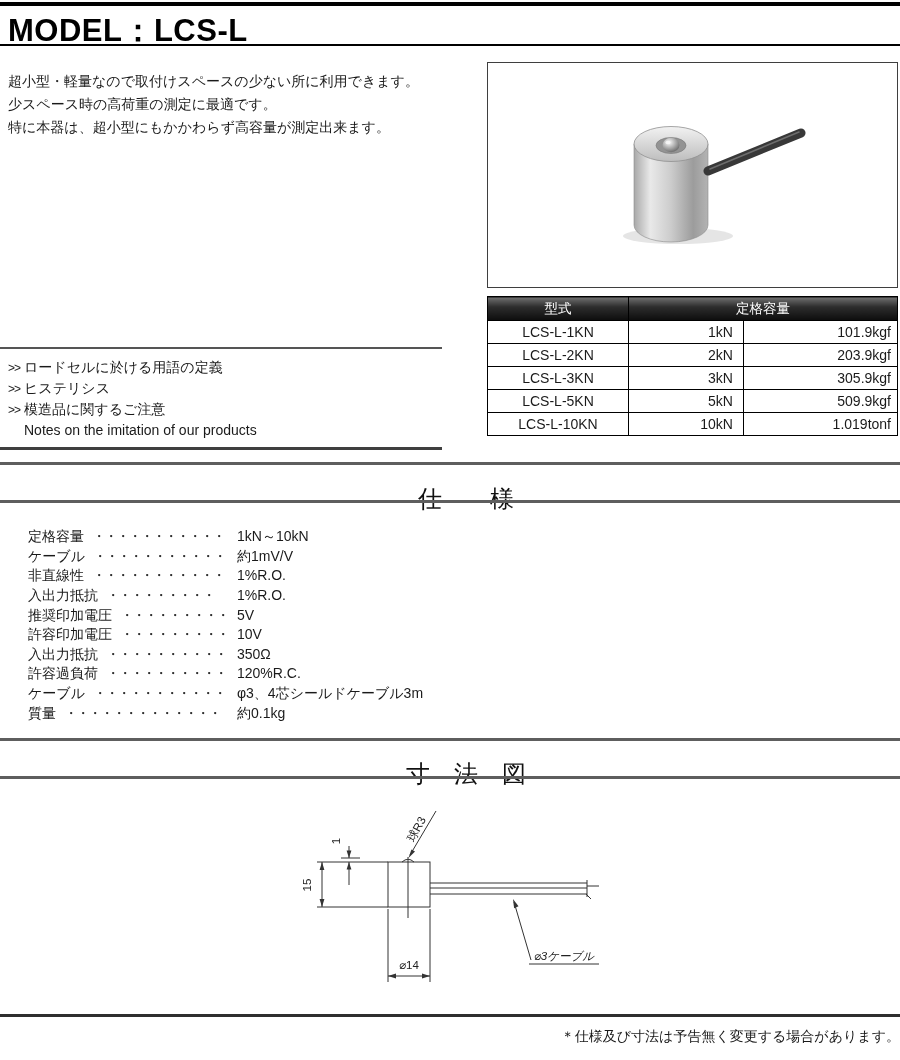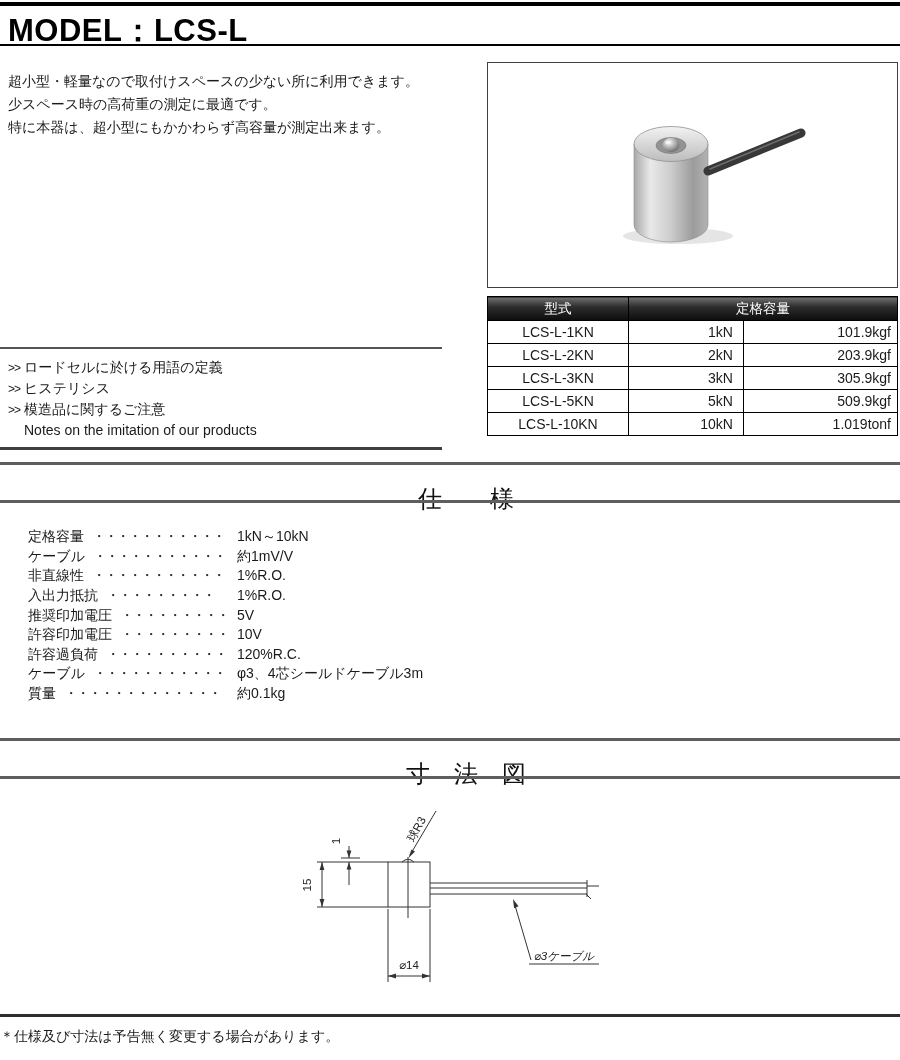--- a/index.html
+++ b/index.html
@@ -57,21 +57,21 @@
   .spec-value{ position:absolute; left:209px; top:0;text-align:right; }
 
   
   .dim-svg { position:absolute; left:280px; top:795px; }
   .dim-svg text { font-family:"Liberation Sans","DejaVu Sans",sans-serif; font-size:11.5px; fill:#222; }
   .dim-svg .ln { stroke:#333; stroke-width:1; fill:none; }
   .dim-svg .ar { fill:#333; stroke:none; }
 
   
   .footer-rule { position:absolute; left:0; top:1014px; width:900px; height:3px; background:#2e2e2e; }
-  .footer-note { position:absolute; left:0; top:1028px; width:900px; text-align:left; font-size:14px; }
+  .footer-note { position:absolute; left:0; top:1028px; width:900px; text-align:right; font-size:14px; }
 </style>
 </head>
 <body>
 
 <div id="page">
 
   <div class="top-bar"></div>
   <h1 class="page-title">MODEL：LCS-L</h1>
   <div class="title-rule"></div>
 
@@ -187,20 +187,24 @@
     </div>
     <div class="spec-row">
       <span class="spec-lead"><span>推奨印加電圧</span><span class="spec-dots">・・・・・・・・・</span></span>
       <span class="spec-value">5V</span>
     </div>
     <div class="spec-row">
       <span class="spec-lead"><span>許容印加電圧</span><span class="spec-dots">・・・・・・・・・</span></span>
       <span class="spec-value">10V</span>
     </div>
     <div class="spec-row">
+      <span class="spec-lead"><span>入出力抵抗</span><span class="spec-dots">・・・・・・・・・・</span></span>
+      <span class="spec-value">350Ω</span>
+    </div>
+    <div class="spec-row">
       <span class="spec-lead"><span>許容過負荷</span><span class="spec-dots">・・・・・・・・・・</span></span>
       <span class="spec-value">120%R.C.</span>
     </div>
     <div class="spec-row">
       <span class="spec-lead"><span>ケーブル</span><span class="spec-dots">・・・・・・・・・・・</span></span>
       <span class="spec-value">φ3、4芯シールドケーブル3m</span>
     </div>
     <div class="spec-row">
       <span class="spec-lead"><span>質量</span><span class="spec-dots">・・・・・・・・・・・・・</span></span>
       <span class="spec-value">約0.1kg</span>

